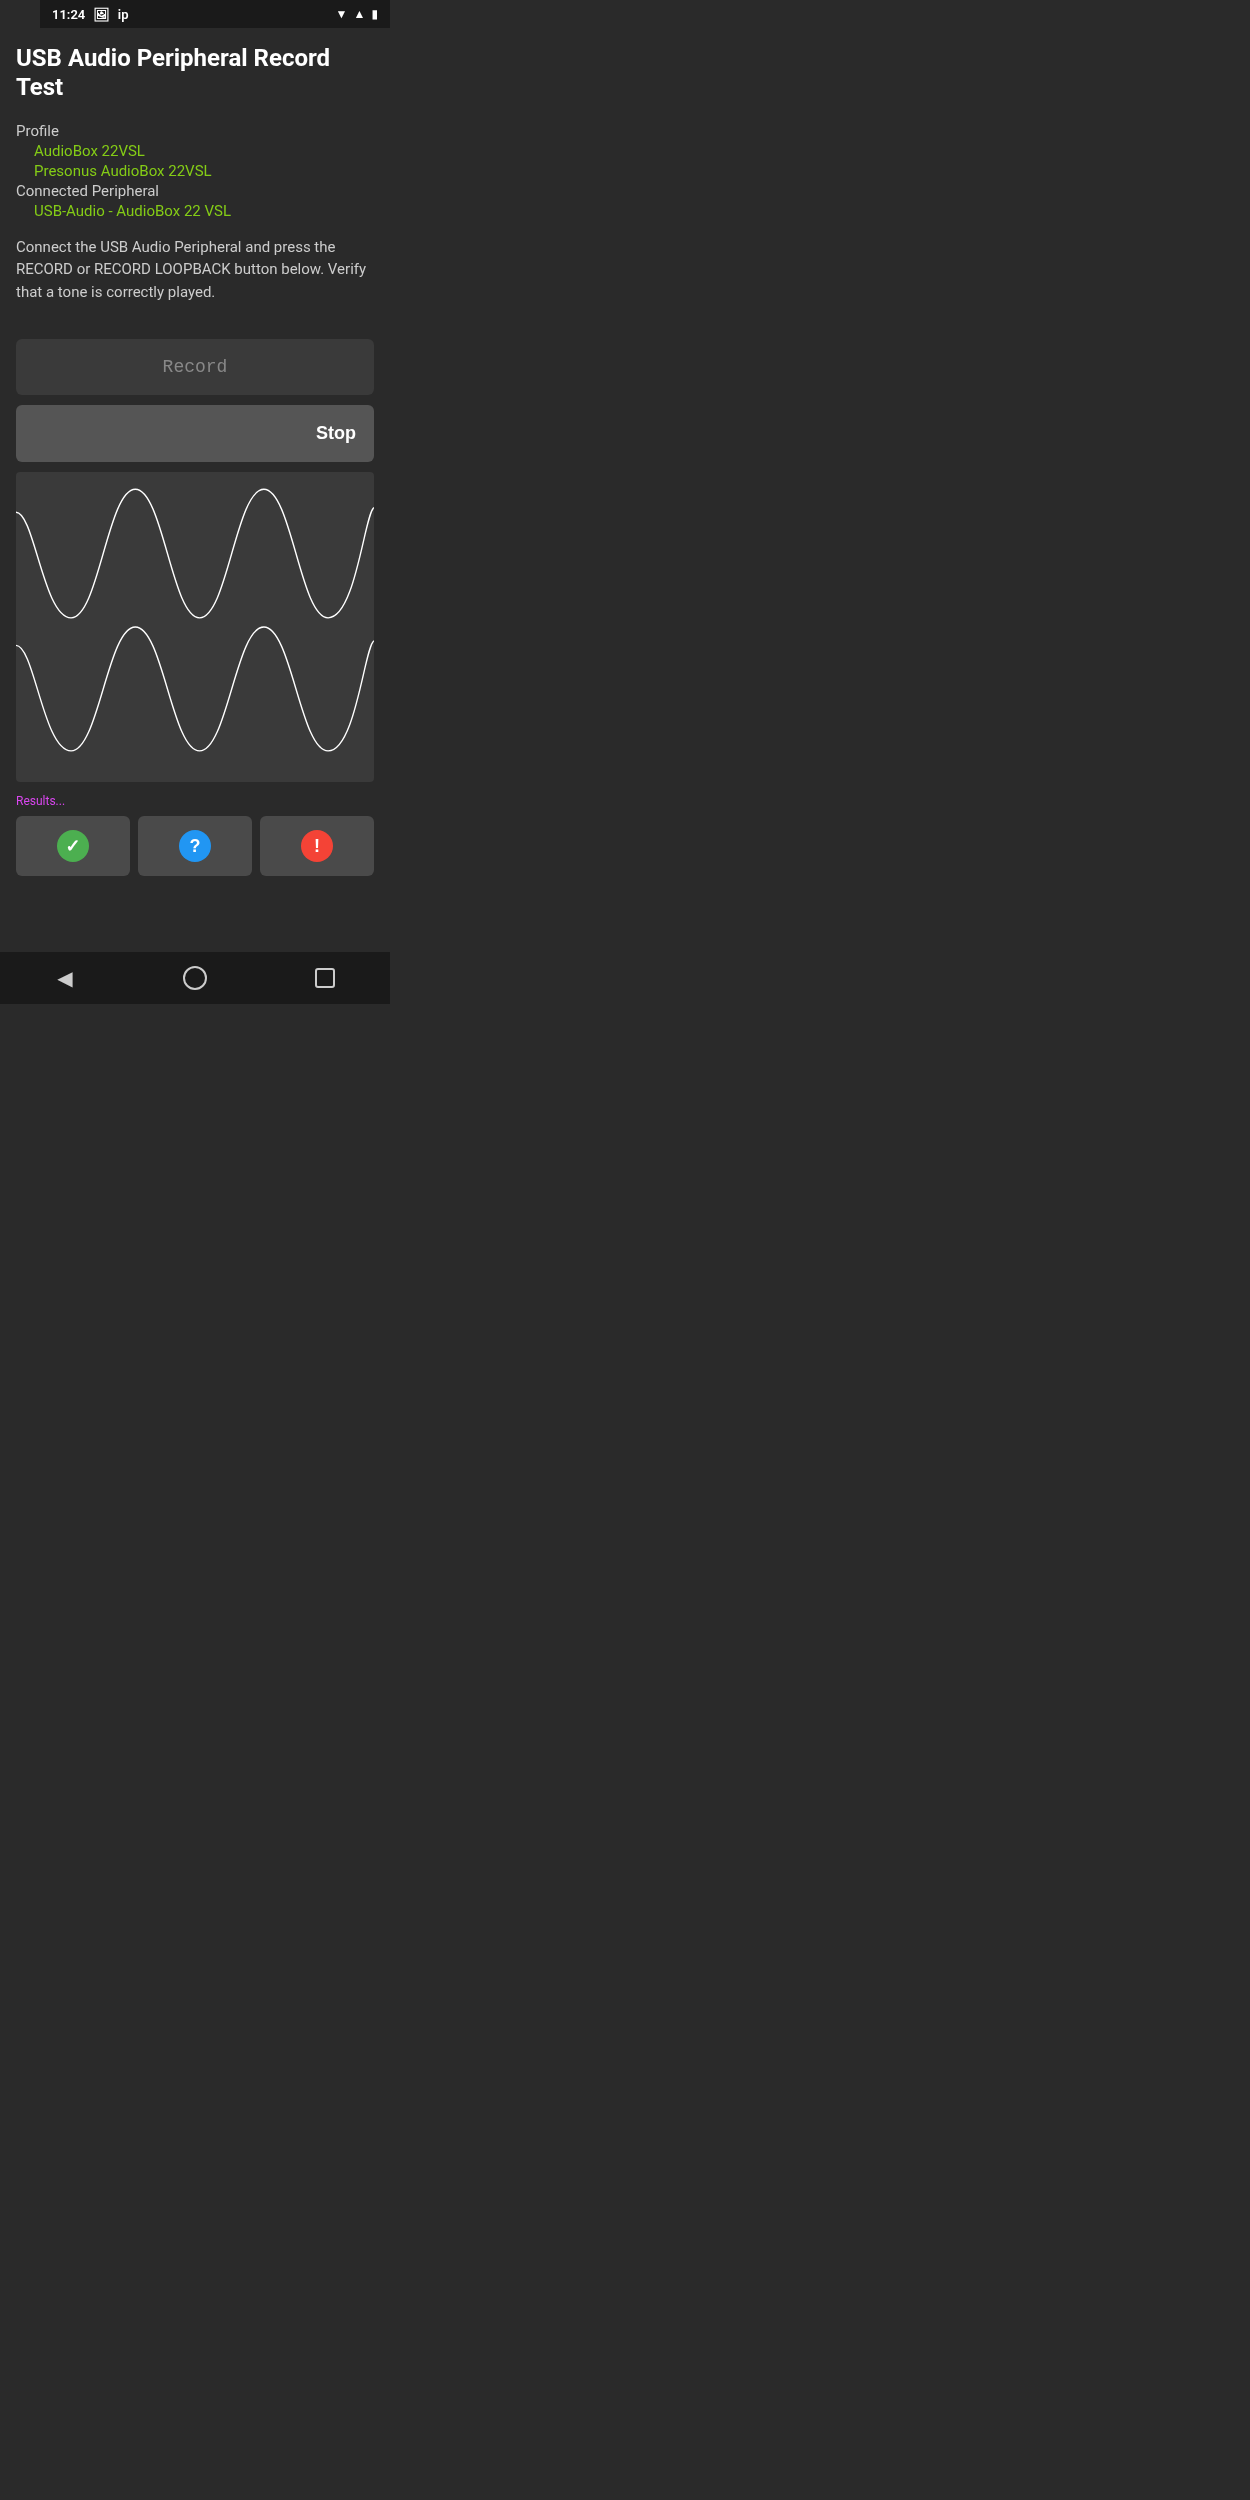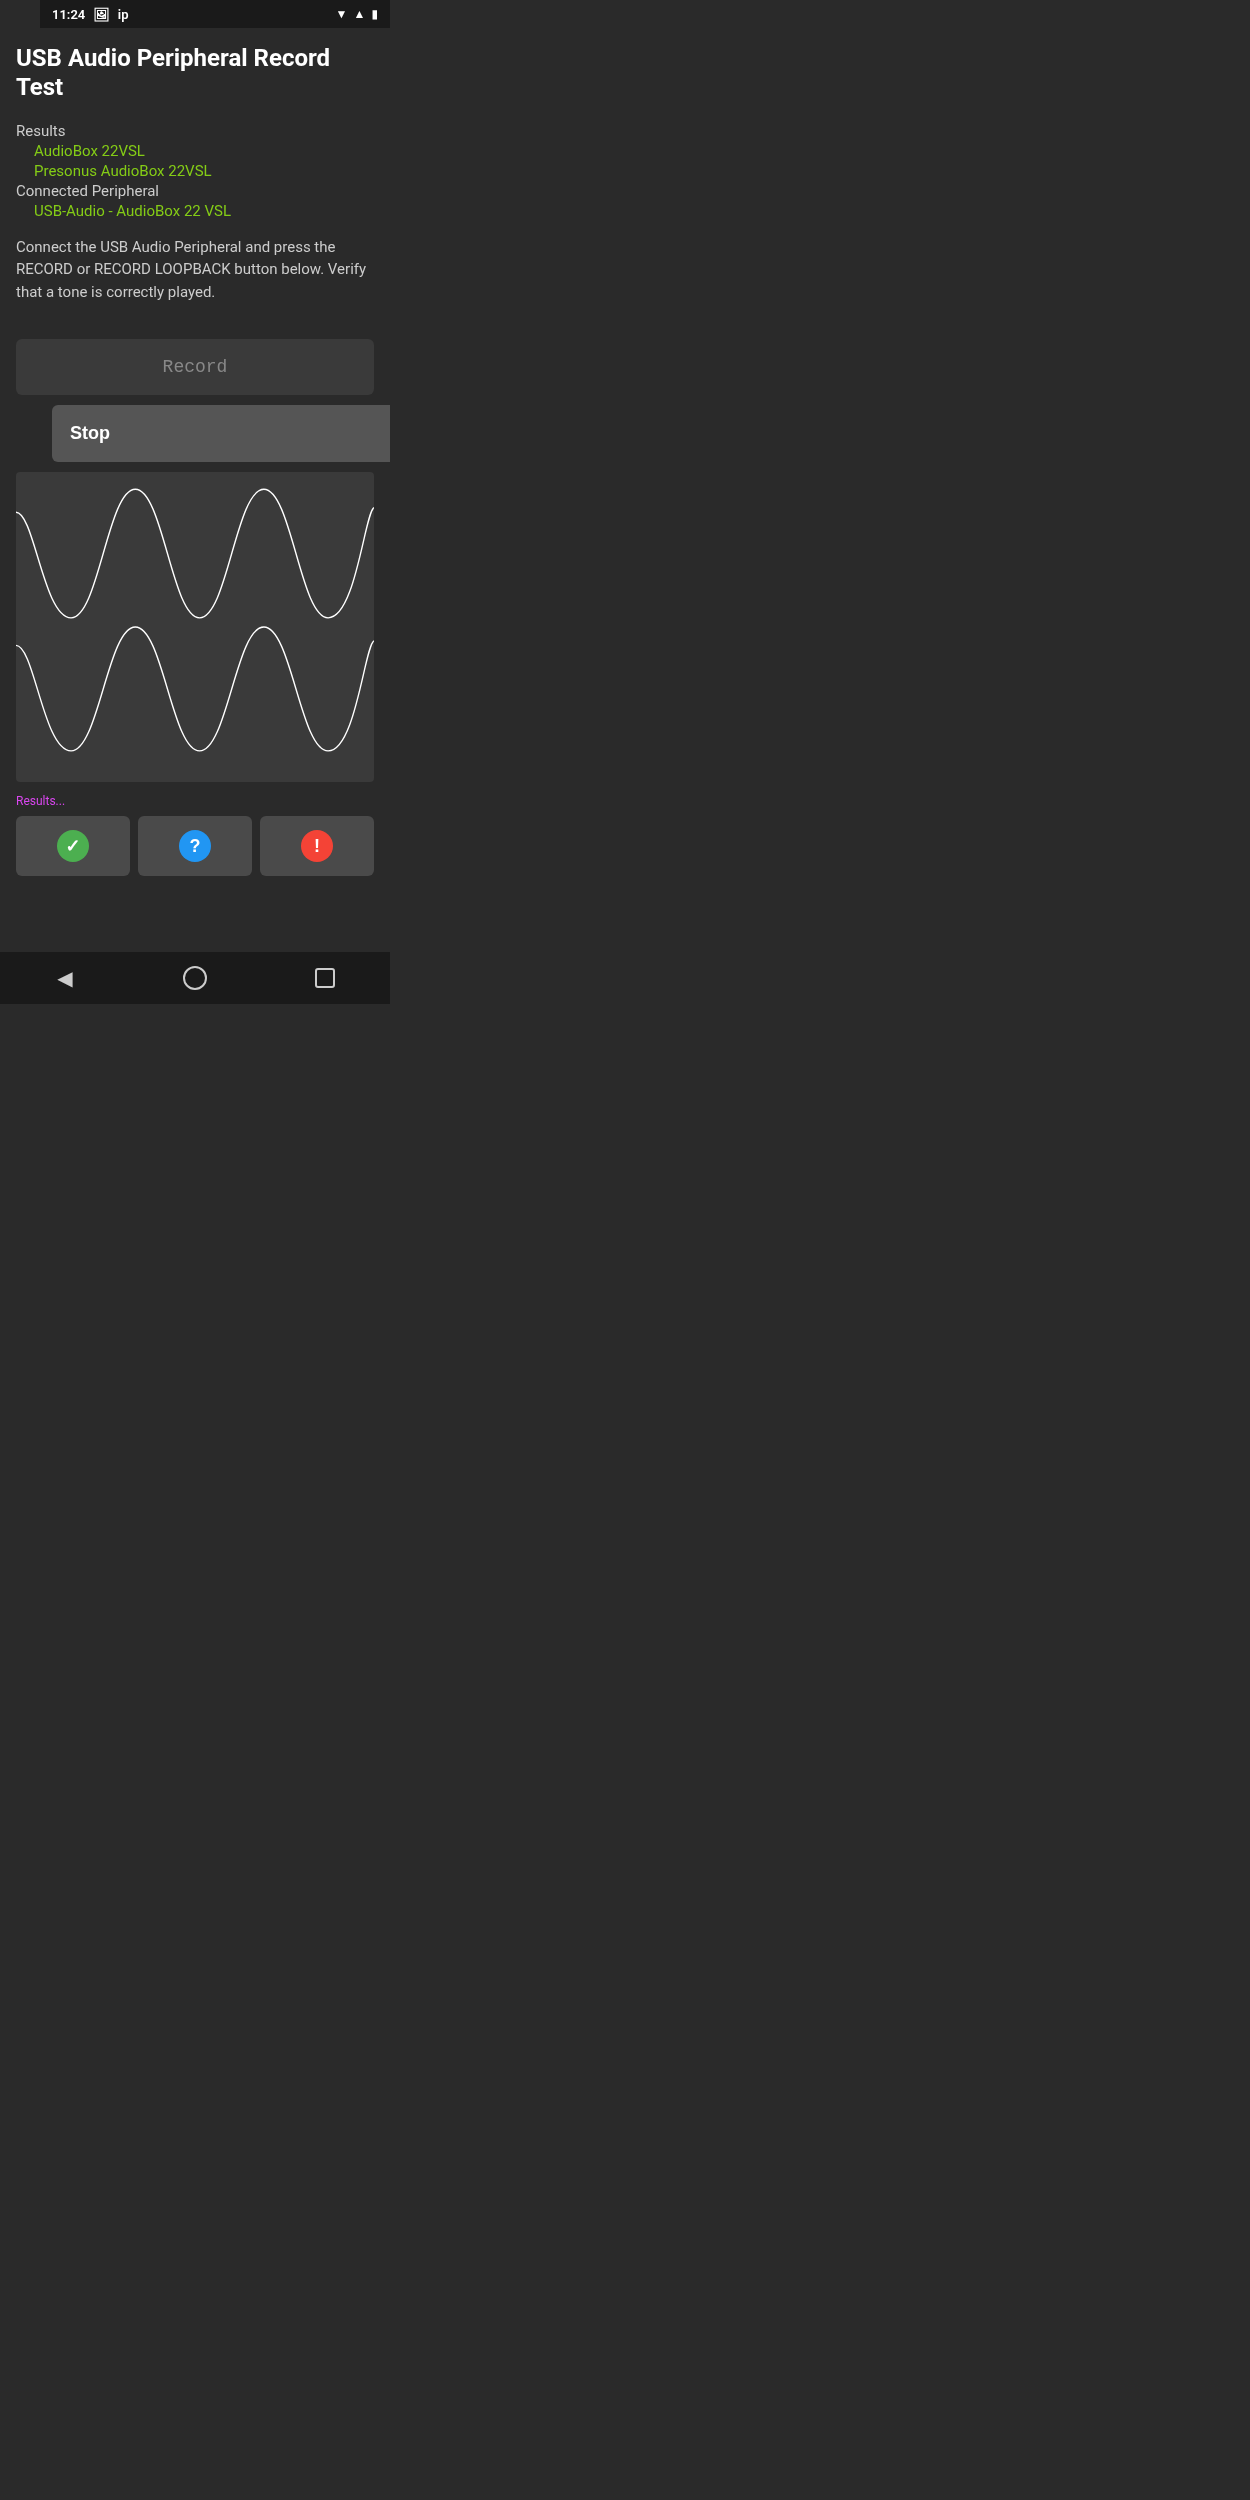--- a/index.html
+++ b/index.html
@@ -93,24 +93,23 @@
     }
     .btn-stop {
       width: 100%;
       padding: 18px;
       background: #555555;
       border: none;
       border-radius: 6px;
       color: #ffffff;
       font-size: 18px;
       font-weight: 700;
-      text-align: left;
+      text-align: right;
       margin-bottom: 10px;
       cursor: pointer;
-      margin-left: 36px;
     }
 
     
     .waveform-container {
       background: #3a3a3a;
       border-radius: 4px;
       width: 100%;
       height: 310px;
       margin-bottom: 12px;
       overflow: hidden;
@@ -214,21 +213,21 @@
     <span class="signal-icon">▲</span>
     <span class="battery-icon">▮</span>
   </div>
 </div>
 
 <div class="main">
 
   <h1 class="page-title">USB Audio Peripheral Record Test</h1>
 
   <div class="info-section">
-    <div class="info-label">Results</div>
+    <div class="info-label">Profile</div>
     <div class="info-indent">AudioBox 22VSL</div>
     <div class="info-indent">Presonus AudioBox 22VSL</div>
     <div class="info-label">Connected Peripheral</div>
     <div class="info-indent">USB-Audio - AudioBox 22 VSL</div>
   </div>
 
   <p class="description">Connect the USB Audio Peripheral and press the RECORD or RECORD LOOPBACK button below. Verify that a tone is correctly played.</p>
 
   <button class="btn-record">Record</button>
 

